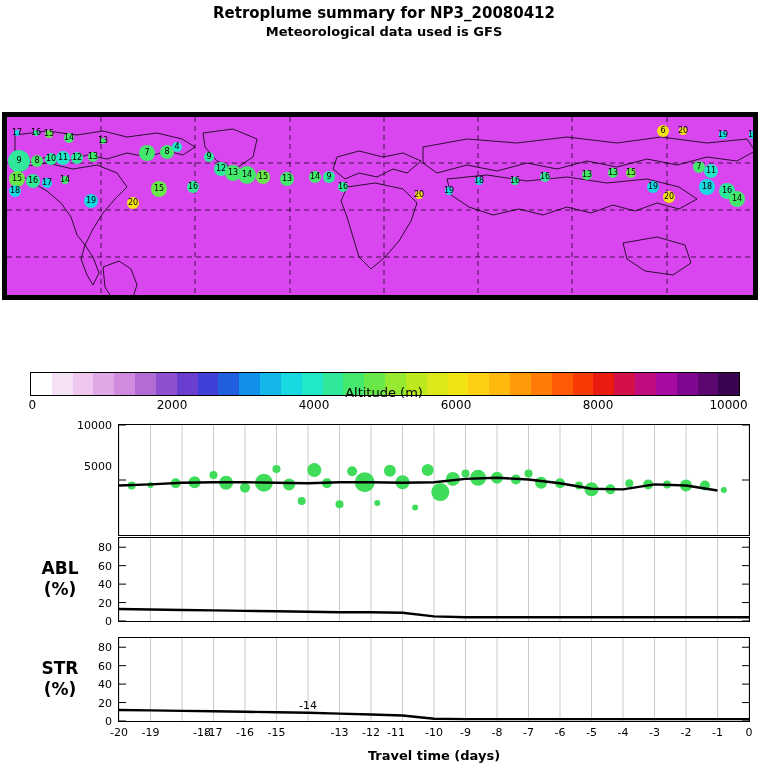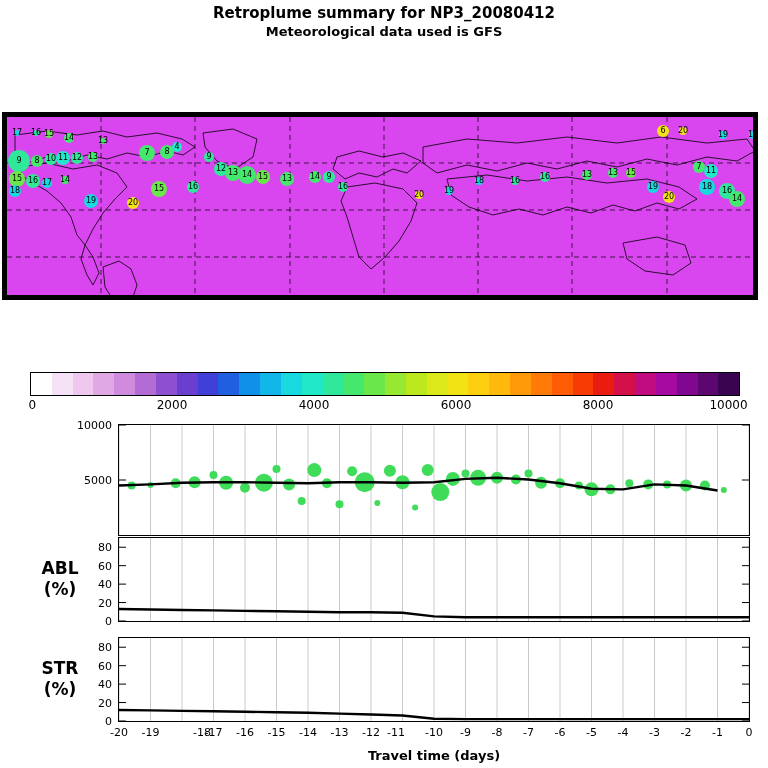--- a/index.html
+++ b/index.html
@@ -341,20 +341,21 @@
       </div>
     <div id="cb-ticks">
         <div class="cb-tick-label" style="left: 0px; transform: translateX(-20%);">0</div>
         <div class="cb-tick-label" style="left: 142px;">2000</div>
         <div class="cb-tick-label" style="left: 284px;">4000</div>
         <div class="cb-tick-label" style="left: 426px;">6000</div>
         <div class="cb-tick-label" style="left: 568px;">8000</div>
         <div class="cb-tick-label" style="left: 710px; transform: translateX(-80%);">10000</div>
       </div>
   </div>
+  <div id="colorbar-title">Altitude (m)</div>
 
   <div class="ts-panel" id="alt-panel" style="top: 424px; height: 112px;">
     <svg id="alt-svg" width="630" height="110">
         <line x1="0" x2="0" y1="0" y2="110" class="gridline" stroke="#000" stroke-width="0.5" opacity="0.35"></line>
         <line x1="31.5" x2="31.5" y1="0" y2="110" class="gridline" stroke="#000" stroke-width="0.5" opacity="0.35"></line>
         <line x1="63" x2="63" y1="0" y2="110" class="gridline" stroke="#000" stroke-width="0.5" opacity="0.35"></line>
         <line x1="94.5" x2="94.5" y1="0" y2="110" class="gridline" stroke="#000" stroke-width="0.5" opacity="0.35"></line>
         <line x1="126" x2="126" y1="0" y2="110" class="gridline" stroke="#000" stroke-width="0.5" opacity="0.35"></line>
         <line x1="157.5" x2="157.5" y1="0" y2="110" class="gridline" stroke="#000" stroke-width="0.5" opacity="0.35"></line>
         <line x1="189" x2="189" y1="0" y2="110" class="gridline" stroke="#000" stroke-width="0.5" opacity="0.35"></line>
@@ -496,40 +497,40 @@
         <path d="M0,71.93333333333334 L31.5,72.39444444444445 L63,72.85555555555555 L94.5,73.31666666666666 L126,73.77777777777777 L157.5,74.2388888888889 L189,74.7 L220.5,75.62222222222222 L252,76.54444444444445 L283.5,77.46666666666667 L315,80.69444444444444 L346.5,81.15555555555555 L378,81.15555555555555 L409.5,81.15555555555555 L441,81.15555555555555 L472.5,81.15555555555555 L504,81.15555555555555 L535.5,81.15555555555555 L567,81.15555555555555 L598.5,81.15555555555555 L630,81.15555555555555" class="dataline"></path>
       </svg>
   </div>
   <div class="ts-label" id="str-label" style="top: 657.5px;">
       <div>STR</div>
       <div>(%)</div>
     </div>
 
   <div id="ytick-layer">
       <div class="ts-ytick" style="left: 68px; top: 425px;">10000</div>
-      <div class="ts-ytick" style="left: 68px; top: 480px;">5000</div>
+      <div class="ts-ytick" style="left: 68px; top: 466px;">5000</div>
       <div class="ts-ytick" style="left: 68px; top: 547.222px;">80</div>
       <div class="ts-ytick" style="left: 68px; top: 565.667px;">60</div>
       <div class="ts-ytick" style="left: 68px; top: 584.111px;">40</div>
       <div class="ts-ytick" style="left: 68px; top: 602.556px;">20</div>
       <div class="ts-ytick" style="left: 68px; top: 621px;">0</div>
       <div class="ts-ytick" style="left: 68px; top: 647.222px;">80</div>
       <div class="ts-ytick" style="left: 68px; top: 665.667px;">60</div>
       <div class="ts-ytick" style="left: 68px; top: 684.111px;">40</div>
       <div class="ts-ytick" style="left: 68px; top: 702.556px;">20</div>
       <div class="ts-ytick" style="left: 68px; top: 721px;">0</div>
     </div>
   <div id="xtick-layer">
       <div class="xtick-label" style="left: 119px; top: 726px;">-20</div>
       <div class="xtick-label" style="left: 150.5px; top: 726px;">-19</div>
       <div class="xtick-label" style="left: 182px; top: 726px; margin-left: 20px;">-18</div>
       <div class="xtick-label" style="left: 213.5px; top: 726px;">-17</div>
       <div class="xtick-label" style="left: 245px; top: 726px;">-16</div>
       <div class="xtick-label" style="left: 276.5px; top: 726px;">-15</div>
-      <div class="xtick-label" style="left: 308px; top: 726px;">-14</div>
+      <div class="xtick-label" style="left: 308px; top: 699px;">-14</div>
       <div class="xtick-label" style="left: 339.5px; top: 726px;">-13</div>
       <div class="xtick-label" style="left: 371px; top: 726px;">-12</div>
       <div class="xtick-label" style="left: 396px; top: 726px;">-11</div>
       <div class="xtick-label" style="left: 434px; top: 726px;">-10</div>
       <div class="xtick-label" style="left: 465.5px; top: 726px;">-9</div>
       <div class="xtick-label" style="left: 497px; top: 726px;">-8</div>
       <div class="xtick-label" style="left: 528.5px; top: 726px;">-7</div>
       <div class="xtick-label" style="left: 560px; top: 726px;">-6</div>
       <div class="xtick-label" style="left: 591.5px; top: 726px;">-5</div>
       <div class="xtick-label" style="left: 623px; top: 726px;">-4</div>

